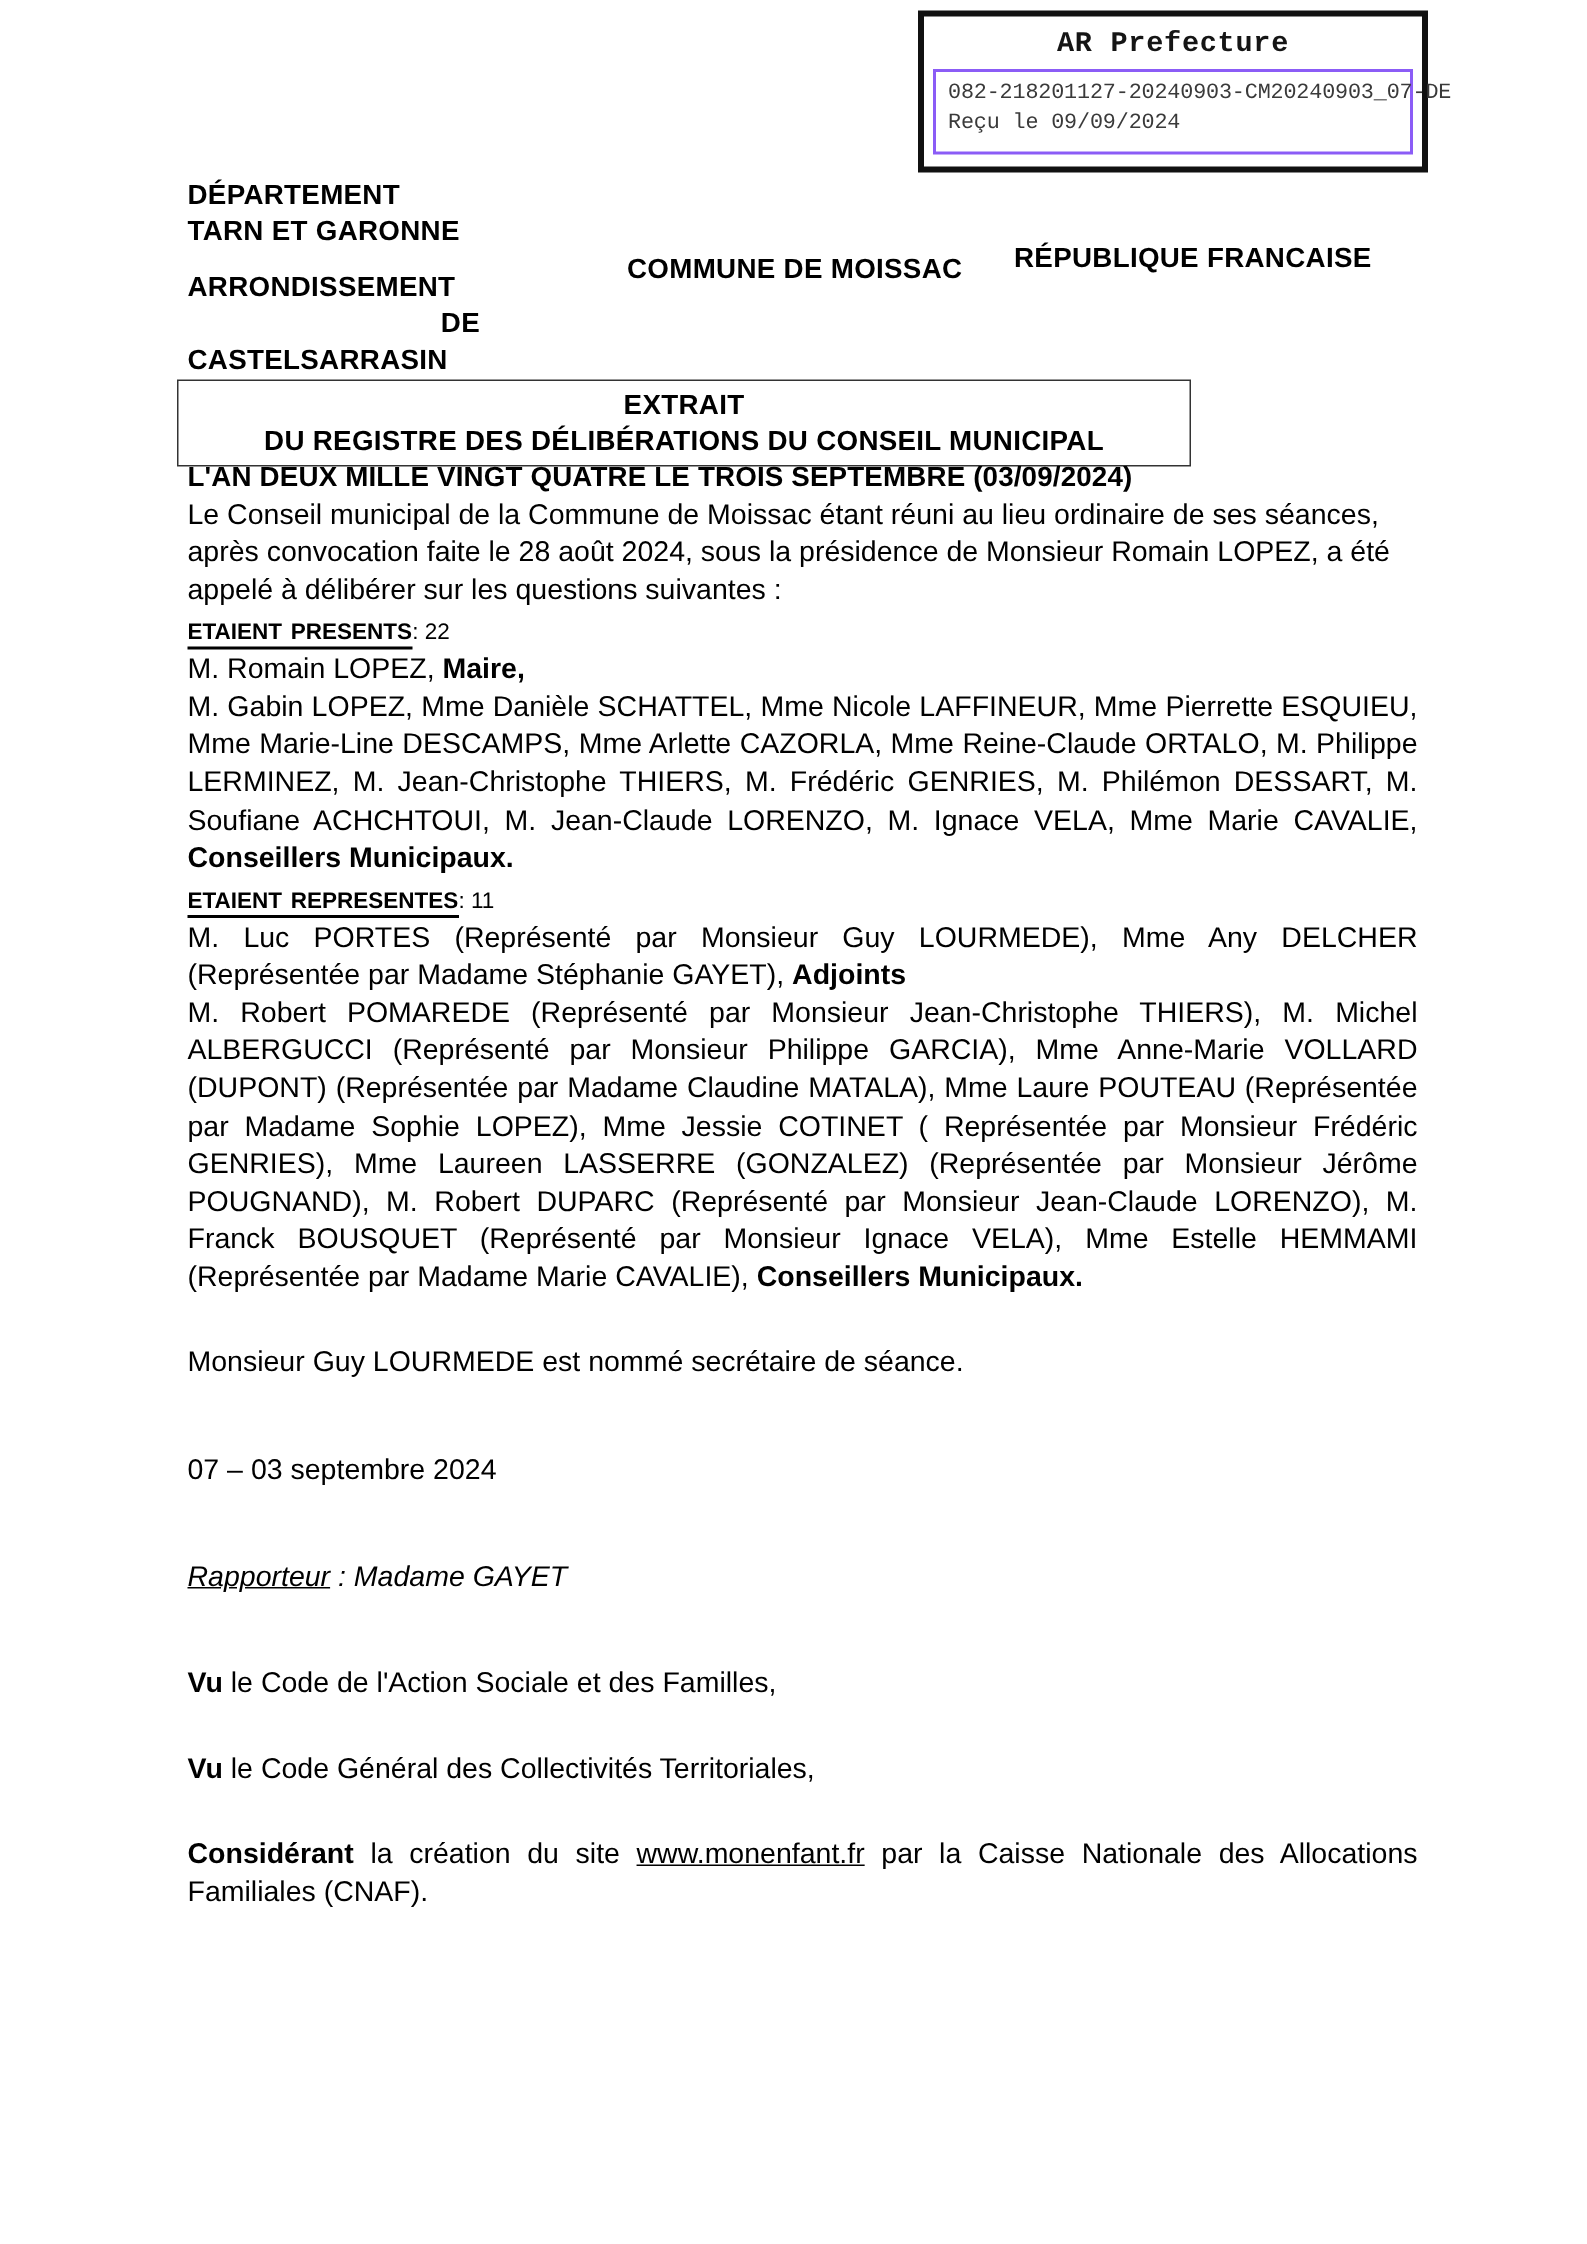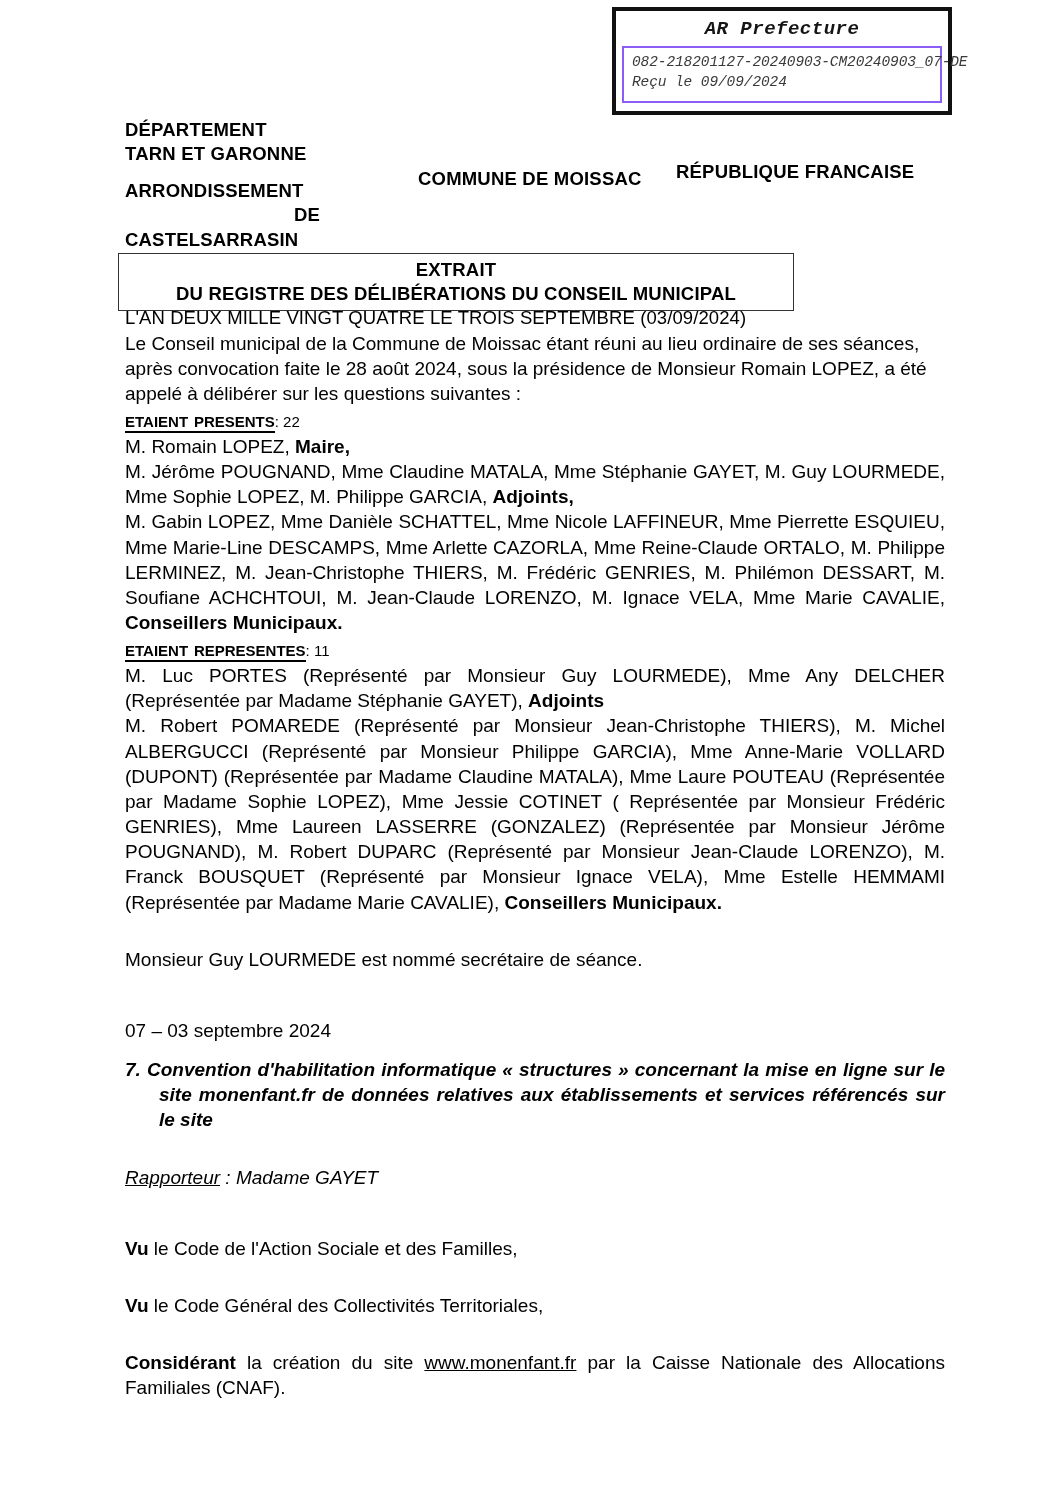--- a/index.html
+++ b/index.html
@@ -23,21 +23,20 @@
   
   .stamp {
     position: absolute;
     left: 612px;
     top: 7px;
     width: 340px;
     border: 4px solid #111111;
     background: #ffffff;
     box-sizing: border-box;
     padding: 4px 6px 8px 6px;
-    font-style: italic;
   }
   .stamp-title {
     font-family: "Liberation Mono", monospace;
     font-weight: bold;
     font-size: 19px;
     text-align: center;
     letter-spacing: 0.5px;
     padding: 3px 0 6px 0;
     color: #151515;
   }
@@ -111,21 +110,21 @@
     width: 820px;
   }
   .body p {
     margin: 0;
     font-size: 19px;
     line-height: 1.325;
     text-align: justify;
     text-justify: inter-word;
   }
   .lead-date {
-    font-weight: normal;
+    font-weight: bold;
     font-size: 18.5px !important;
     letter-spacing: 0.1px;
     text-align: center;
   }
   .intro { text-align: justify; }
   .intro-last { text-align: left !important; }
 
   .section-label {
     font-weight: bold;
     font-variant: small-caps;
@@ -208,23 +207,20 @@
     <p class="intro intro-last">Le Conseil municipal de la Commune de Moissac étant réuni au lieu ordinaire de ses séances, après convocation faite le 28 août 2024, sous la présidence de Monsieur Romain LOPEZ, a été appelé à délibérer sur les questions suivantes :</p>
 
     <p class="label-row">
       <span class="section-label">Etaient Presents</span><span class="label-count">: 22</span>
     </p>
 
     <p class="intro-last">
       <span>M. Romain LOPEZ, </span><b>Maire,</b>
     </p>
 
-    <p>
-      <span>M. Jérôme POUGNAND, Mme Claudine MATALA, Mme Stéphanie GAYET, M. Guy LOURMEDE, Mme Sophie LOPEZ, M. Philippe GARCIA, </span><b>Adjoints,</b>
-    </p>
 
     <p>
       <span>M. Gabin LOPEZ, Mme Danièle SCHATTEL, Mme Nicole LAFFINEUR, Mme Pierrette ESQUIEU, Mme Marie-Line DESCAMPS, Mme Arlette CAZORLA, Mme Reine-Claude ORTALO, M. Philippe LERMINEZ, M. Jean-Christophe THIERS, M. Frédéric GENRIES, M. Philémon DESSART, M. Soufiane ACHCHTOUI, M. Jean-Claude LORENZO, M. Ignace VELA, Mme Marie CAVALIE, </span><b>Conseillers Municipaux.</b>
     </p>
 
     <p class="label-row">
       <span class="section-label">Etaient Representes</span><span class="label-count">: 11</span>
     </p>
 
     <p>
@@ -238,21 +234,20 @@
     <div class="spacer-md"></div>
 
     <p class="secretary">Monsieur Guy LOURMEDE est nommé secrétaire de séance.</p>
 
     <div class="spacer-lg"></div>
 
     <p class="delib-num">07 – 03 septembre 2024</p>
 
     <div class="spacer-sm"></div>
 
-    <p class="delib-title">7. Convention d'habilitation informatique « structures » concernant la mise en ligne sur le site monenfant.fr de données relatives aux établissements et services référencés sur le site</p>
 
     <div class="spacer-md"></div>
 
     <p class="rapporteur-line">
       <span class="u">Rapporteur</span><span> : Madame GAYET</span>
     </p>
 
     <div class="spacer-lg"></div>
 
     <p class="vu-line">

